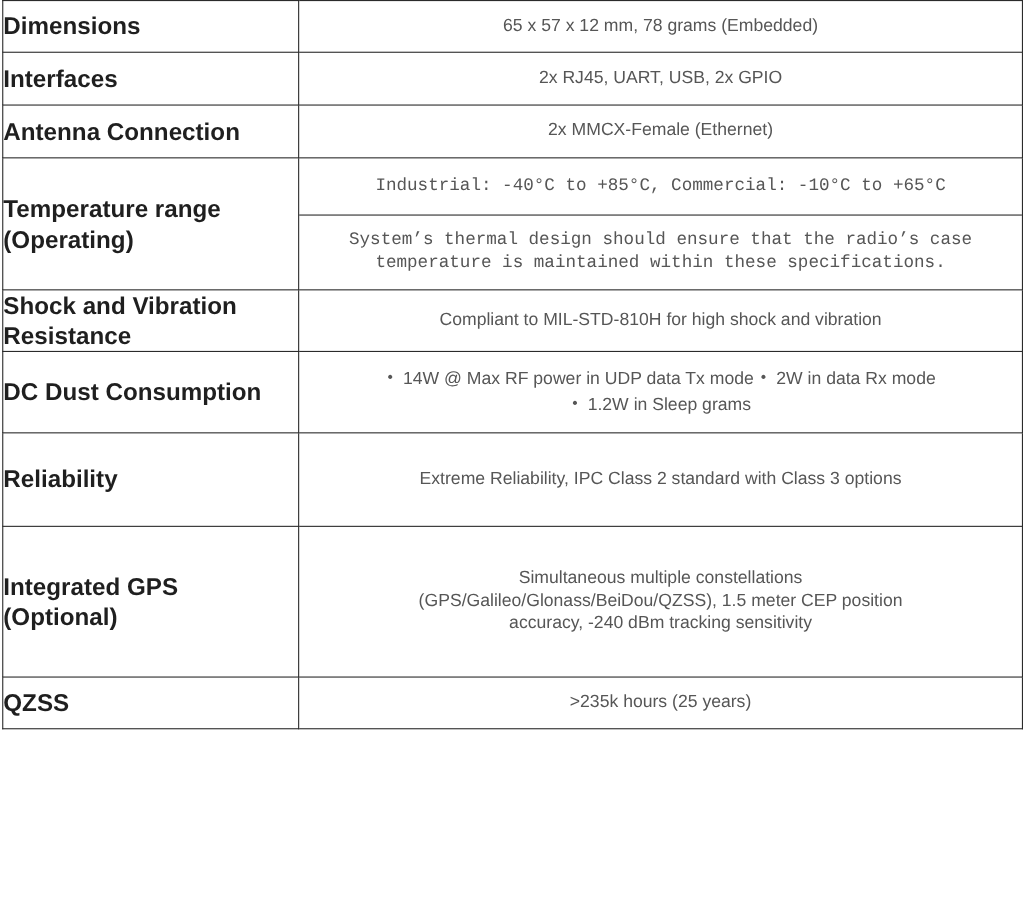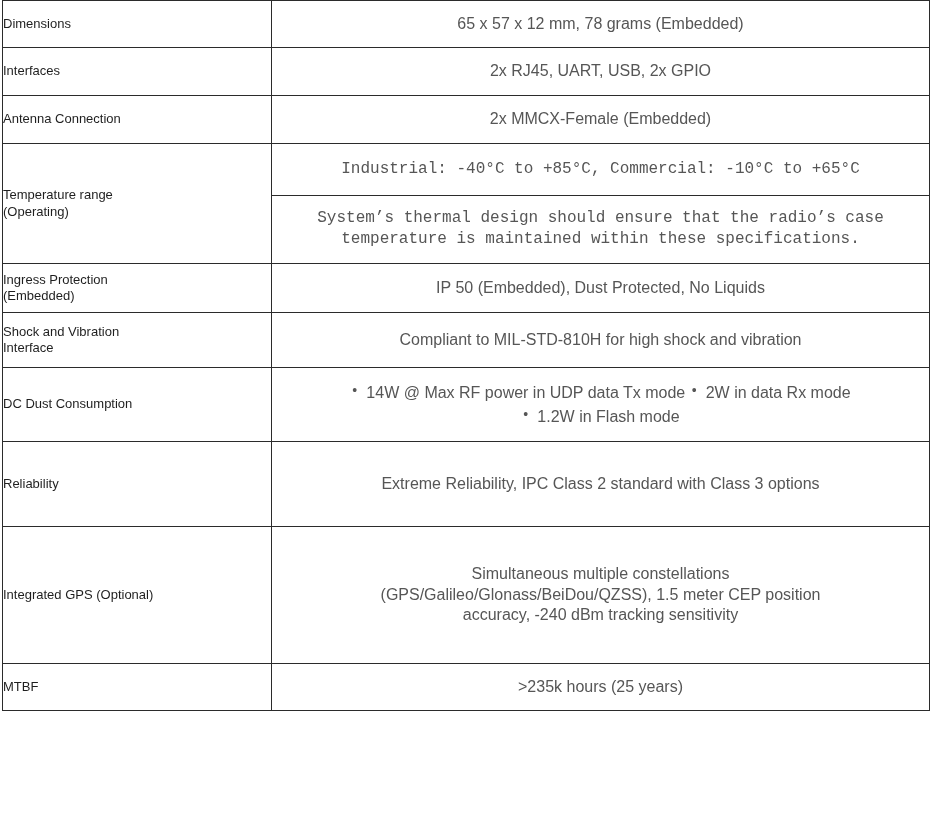--- a/index.html
+++ b/index.html
@@ -36,22 +36,22 @@
     padding: 0;
     vertical-align: middle;
   }
 
   
   col.col-label { width: 269px; }
   col.col-value { width: 658px; }
 
   .label-cell {
     padding: 6px 10px 6px 10px;
-    font-weight: normal;
-    font-size: 13px;
+    font-weight: bold;
+    font-size: 22px;
     line-height: 1.25;
     color: #1f1f1f;
     text-align: left;
     vertical-align: middle;
   }
 
   .value-cell {
     padding: 6px 14px;
     font-weight: normal;
     font-size: 16px;
@@ -132,21 +132,21 @@
         <td class="value-cell">65 x 57 x 12 mm, 78 grams (Embedded)</td>
       </tr>
 
       <tr class="h-r1">
         <td class="label-cell">Interfaces</td>
         <td class="value-cell">2x RJ45, UART, USB, 2x GPIO</td>
       </tr>
 
       <tr class="h-r2">
         <td class="label-cell">Antenna Connection</td>
-        <td class="value-cell">2x MMCX-Female (Embedded)</td>
+        <td class="value-cell">2x MMCX-Female (Ethernet)</td>
       </tr>
 
 
       <tr class="h-r4">
         <td class="label-cell">
           <span>Temperature range</span><br>
           <span>(Operating)</span>
         </td>
         <td class="nested-host">
           <table class="sub-table">
@@ -155,62 +155,55 @@
                 <td class="value-cell">Industrial: -40°C to +85°C, Commercial: -10°C to +65°C</td>
               </tr>
               <tr class="sub-b">
                 <td class="value-cell">System’s thermal design should ensure that the radio’s case temperature is maintained within these specifications.</td>
               </tr>
             </tbody>
           </table>
         </td>
       </tr>
 
-      <tr class="h-r5">
-        <td class="label-cell">
-          <span>Ingress Protection</span><br>
-          <span>(Embedded)</span>
-        </td>
-        <td class="value-cell">IP 50 (Embedded), Dust Protected, No Liquids</td>
-      </tr>
 
       <tr class="h-r6">
         <td class="label-cell">
           <span>Shock and Vibration</span><br>
-          <span>Interface</span>
+          <span>Resistance</span>
         </td>
         <td class="value-cell">Compliant to MIL-STD-810H for high shock and vibration</td>
       </tr>
 
       <tr class="h-r7">
         <td class="label-cell">DC Dust Consumption</td>
         <td class="value-cell">
           <ul class="bullet-list">
             <li class="bullet-row"><span>14W @ Max RF power in UDP data Tx mode</span></li>
             <li class="bullet-row"><span>2W in data Rx mode</span></li>
-            <li class="bullet-row"><span>1.2W in Flash mode</span></li>
+            <li class="bullet-row"><span>1.2W in Sleep grams</span></li>
           </ul>
         </td>
       </tr>
 
       <tr class="h-r8">
         <td class="label-cell">Reliability</td>
         <td class="value-cell">Extreme Reliability, IPC Class 2 standard with Class 3 options</td>
       </tr>
 
       <tr class="h-r9">
         <td class="label-cell">Integrated GPS (Optional)</td>
         <td class="value-cell">
           <span>Simultaneous multiple constellations</span><br>
           <span>(GPS/Galileo/Glonass/BeiDou/QZSS), 1.5 meter CEP position</span><br>
           <span>accuracy, -240 dBm tracking sensitivity</span>
         </td>
       </tr>
 
 
       <tr class="h-r11">
-        <td class="label-cell">MTBF</td>
+        <td class="label-cell">QZSS</td>
         <td class="value-cell">&gt;235k hours (25 years)</td>
       </tr>
 
     </tbody>
   </table>
 </div>
 
 </body></html>

